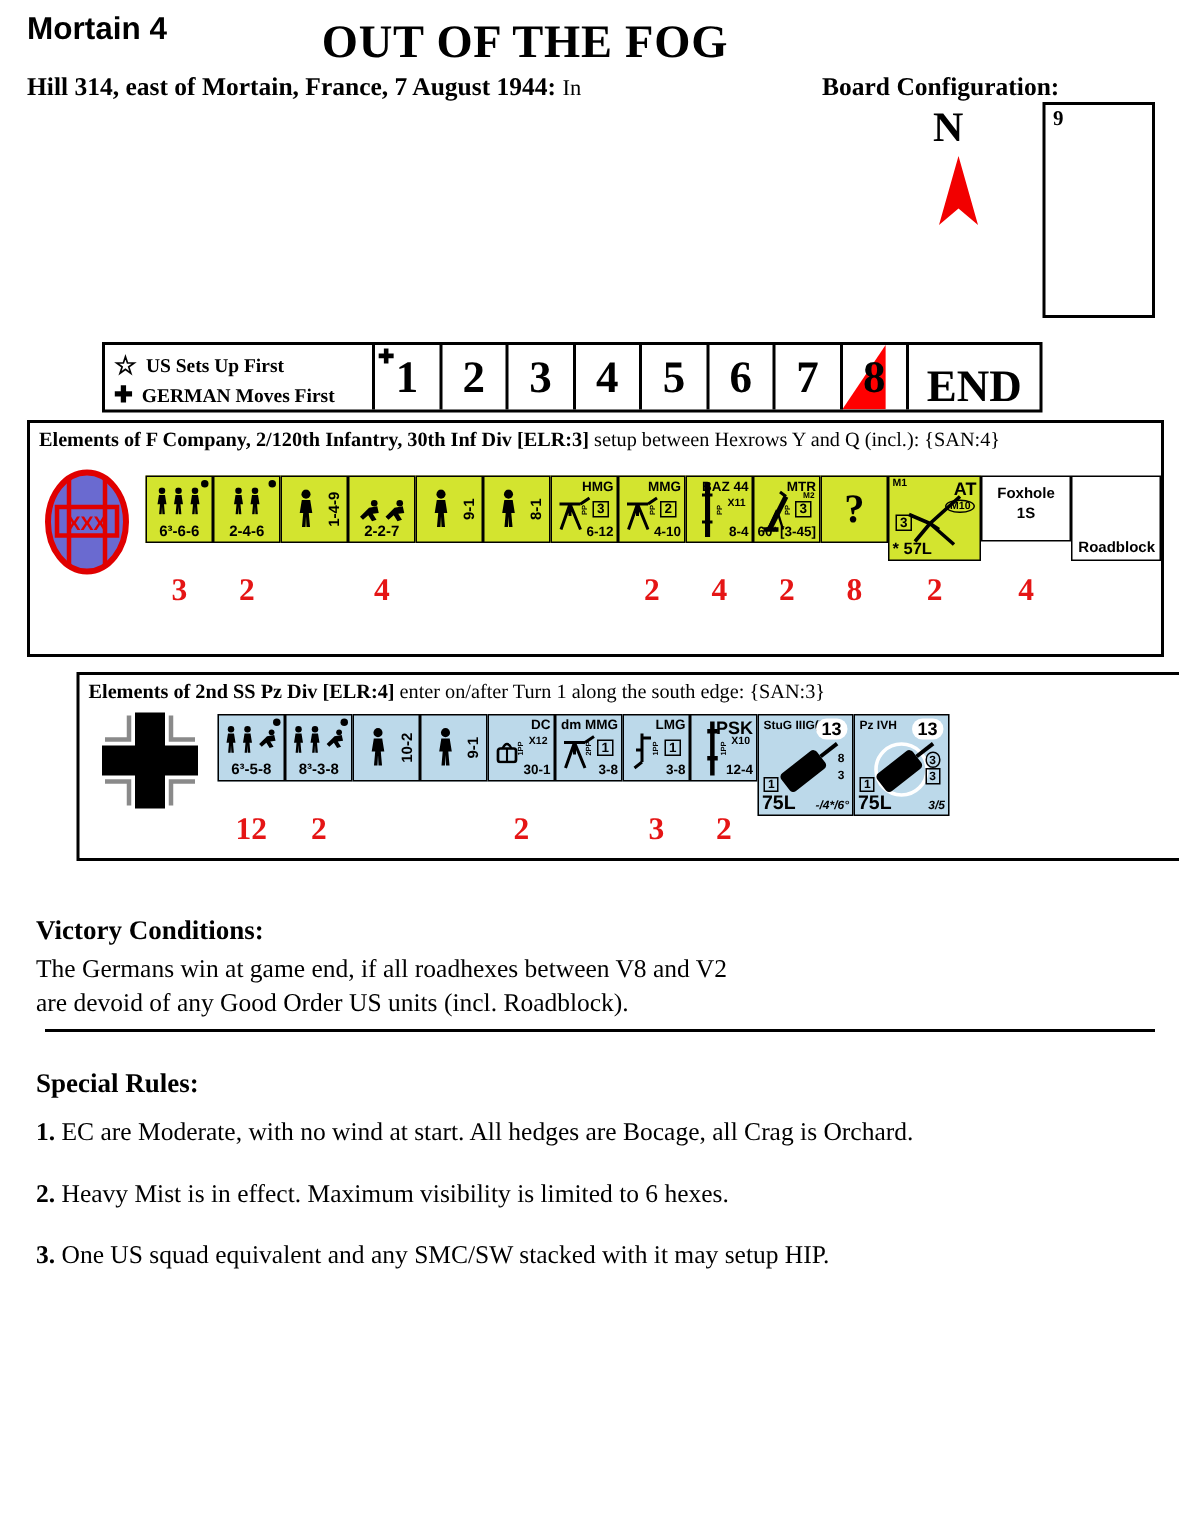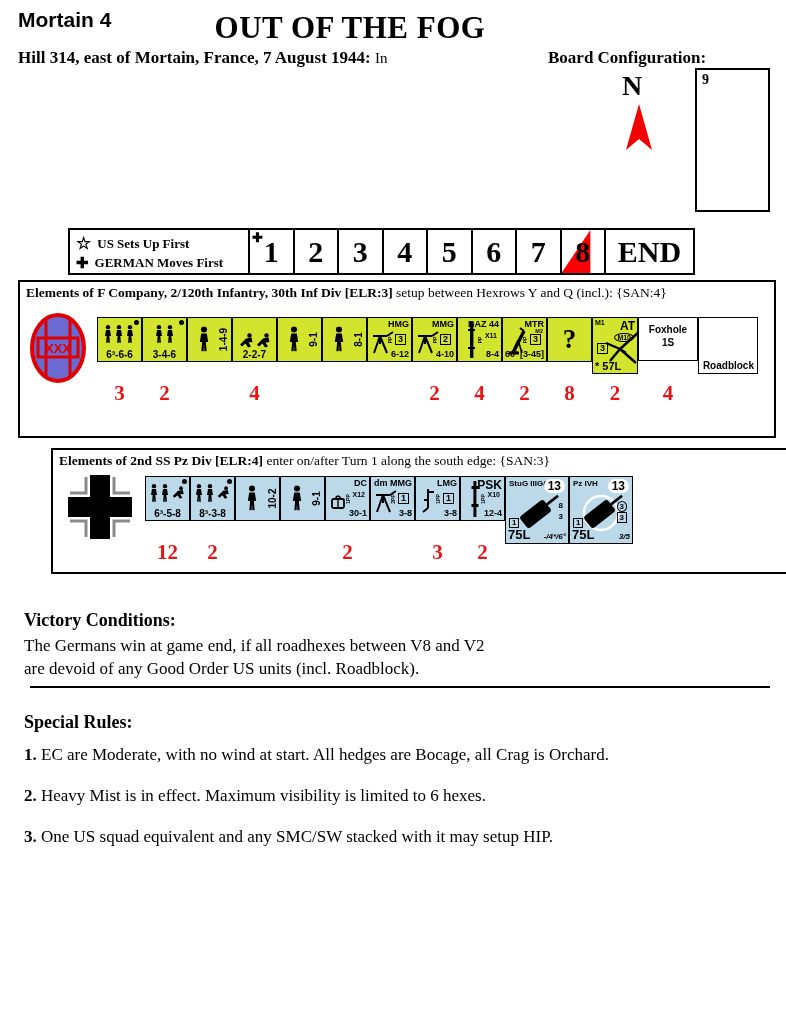--- a/index.html
+++ b/index.html
@@ -22,21 +22,21 @@
   .board-box { left:695px; top:68px; width:75px; height:144px; border:2px solid #000; }
   .board-num { padding:2px 5px; font-weight:bold; font-size:14px; }
 
   
   .ttrack { left:68px; top:228px; width:627px; height:47px; border:2px solid #000; display:flex; background:#fff; }
   .tlabel { width:180px; border-right:2px solid #000; padding:3px 6px; display:flex; flex-direction:column; justify-content:space-between; }
   .tlabel .row { font-weight:bold; font-size:13px; white-space:nowrap; display:flex; align-items:center; }
   .tlabel .star  { font-size:17px; margin-right:6px; }
   .tlabel .gcross{ font-size:15px; margin-right:6px; }
   .tcell { width:44.5px; border-right:2px solid #000; position:relative; display:flex; align-items:center; justify-content:center; }
-  .tend  { flex:1; display:flex; align-items:center; justify-content:center;border-radius:17px; }
+  .tend  { flex:1; display:flex; align-items:flex-end; justify-content:center;border-radius:17px; }
   .tnum  { font-weight:bold; font-size:30px; line-height:1; position:relative; z-index:2; }
   .t1cross { position:absolute; left:2px; top:0px; font-size:13px; font-weight:bold; z-index:2; }
   .redtri { position:absolute; inset:0; background:var(--turn8-red,#ff0000); clip-path:polygon(0% 100%, 68% 0%, 68% 100%); z-index:1; }
 
   
   .panel { border:2px solid #000; background:#fff; }
   .us-panel { left:18px; top:280px; width:758px; height:158px; }
   .ge-panel { left:18px; top:448px; width:758px; height:126px;margin-left:33px; }
   .phead { padding:3px 6px; font-size:13.5px; white-space:nowrap; }
   .phead b { font-weight:bold; }
@@ -46,21 +46,21 @@
   .us-row { left:77px; top:35px; }
   .ge-row { left:92px; top:26px; }
   .cwrap { position:relative; display:flex; flex-direction:column; align-items:center; }
   .count { position:absolute; top:64px; left:0; right:0; text-align:center;
            color:var(--accent-red,#e11); font-weight:bold; font-size:21px; font-family:"Liberation Serif",serif; }
   .counter { position:relative; width:45px; height:45px; border:1px solid #000;
              font-family:"Liberation Sans",sans-serif; font-weight:bold; }
   .us-row .counter { background:var(--us-counter,#d3e42f); }
   .ge-row .counter { background:var(--german-counter,#bcd9ea); }
   .counter.tall  { height:57px; }
-  .counter.wide  { width:46px; }
+  .counter.wide  { width:62px; }
   .counter.fox   { width:60px; height:44px; background:#fff !important; }
   .counter.rb    { width:60px; height:57px; background:#fff !important; }
   .counter.afv   { width:64px; height:68px; }
 
   .c-bc { position:absolute; bottom:1px; left:0; right:0; text-align:center; font-size:10px; line-height:1.1; }
   .c-bl { position:absolute; bottom:1px; left:2px;  font-size:9px; line-height:1.1; }
   .c-br { position:absolute; bottom:1px; right:2px; font-size:9px; line-height:1.1; }
   .c-tl { position:absolute; top:1px; left:2px;  font-size:7px; }
   .c-tr { position:absolute; top:1px; right:2px; font-size:9px; }
   .c-tr2{ position:absolute; top:10px; right:3px; font-size:5.5px; }
@@ -226,21 +226,21 @@
       <div class="counter">
         <span class="dot"></span>
         <span class="figs">
           <svg viewBox="0 0 12 22">
               <use href="#man"></use>
             </svg>
             <svg viewBox="0 0 12 22">
               <use href="#man"></use>
             </svg>
         </span>
-        <span class="c-bc">3-4-6</span>
+        <span class="c-bc">2-4-6</span>
       </div>
       <span class="count">2</span>
     </div>
 
     <div class="cwrap">
       <div class="counter">
         <span class="figs lead">
             <svg viewBox="0 0 12 22" style="height:36px;width:14px">
               <use href="#man"></use>
             </svg>

